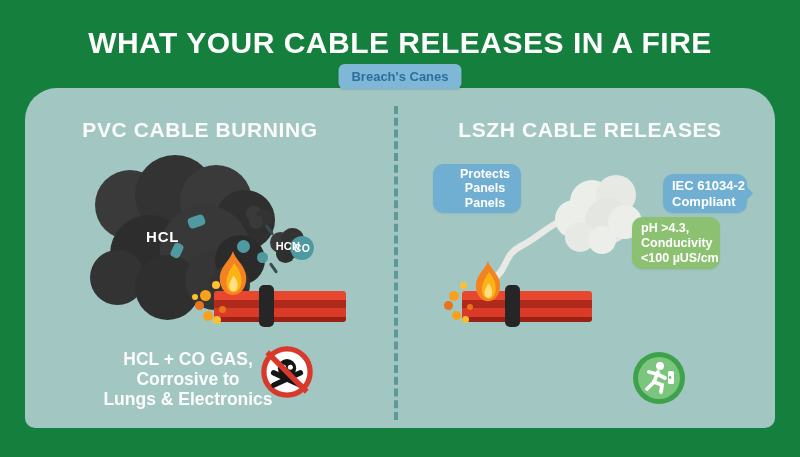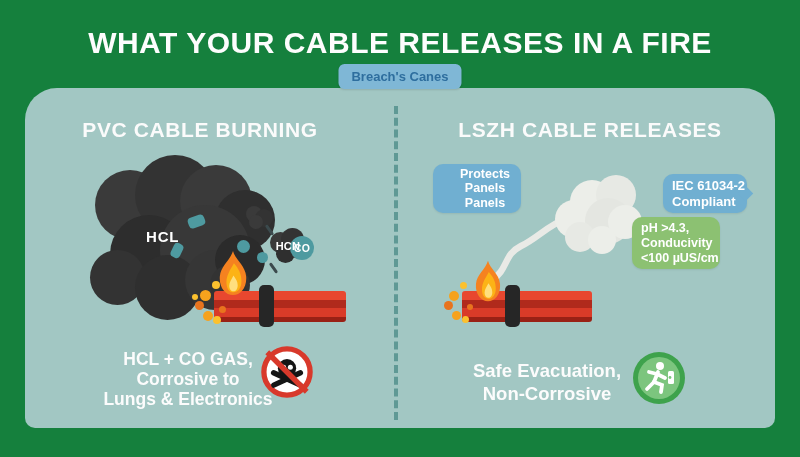--- a/index.html
+++ b/index.html
@@ -190,24 +190,20 @@
   </div>
   <div class="abs">
     <div class="circle" style="left:449px;top:291px;width:10px;height:10px;background:#f6a21d;"></div>
     <div class="circle" style="left:444px;top:301px;width:9px;height:9px;background:#e8741e;"></div>
     <div class="circle" style="left:452px;top:311px;width:9px;height:9px;background:#f6a21d;"></div>
     <div class="circle" style="left:462px;top:316px;width:7px;height:7px;background:#fcc12e;"></div>
     <div class="circle" style="left:460px;top:282px;width:7px;height:7px;background:#fcc12e;"></div>
     <div class="circle" style="left:467px;top:304px;width:6px;height:6px;background:#e8741e;"></div>
   </div>
 
-  <div class="abs caption caption-right">
-    <div>Safe Evacuation,</div>
-    <div>Non-Corrosive</div>
-  </div>
   <div class="abs" style="left:632px;top:351px;width:54px;height:54px;">
     <svg width="54" height="54" viewBox="0 0 54 54">
       <circle cx="27" cy="27" r="26" fill="#3ea24c"></circle>
       <circle cx="27" cy="27" r="21" fill="#7cc57e"></circle>
       <circle cx="28" cy="15" r="4" fill="#ffffff"></circle>
       <g stroke="#ffffff" stroke-width="3.8" stroke-linecap="round" fill="none">
         <path d="M26 21 L22 31"></path>
         <path d="M25 23 L33 27"></path>
         <path d="M25 23 L17 21"></path>
         <path d="M22 31 L30 34 L29 41"></path>

